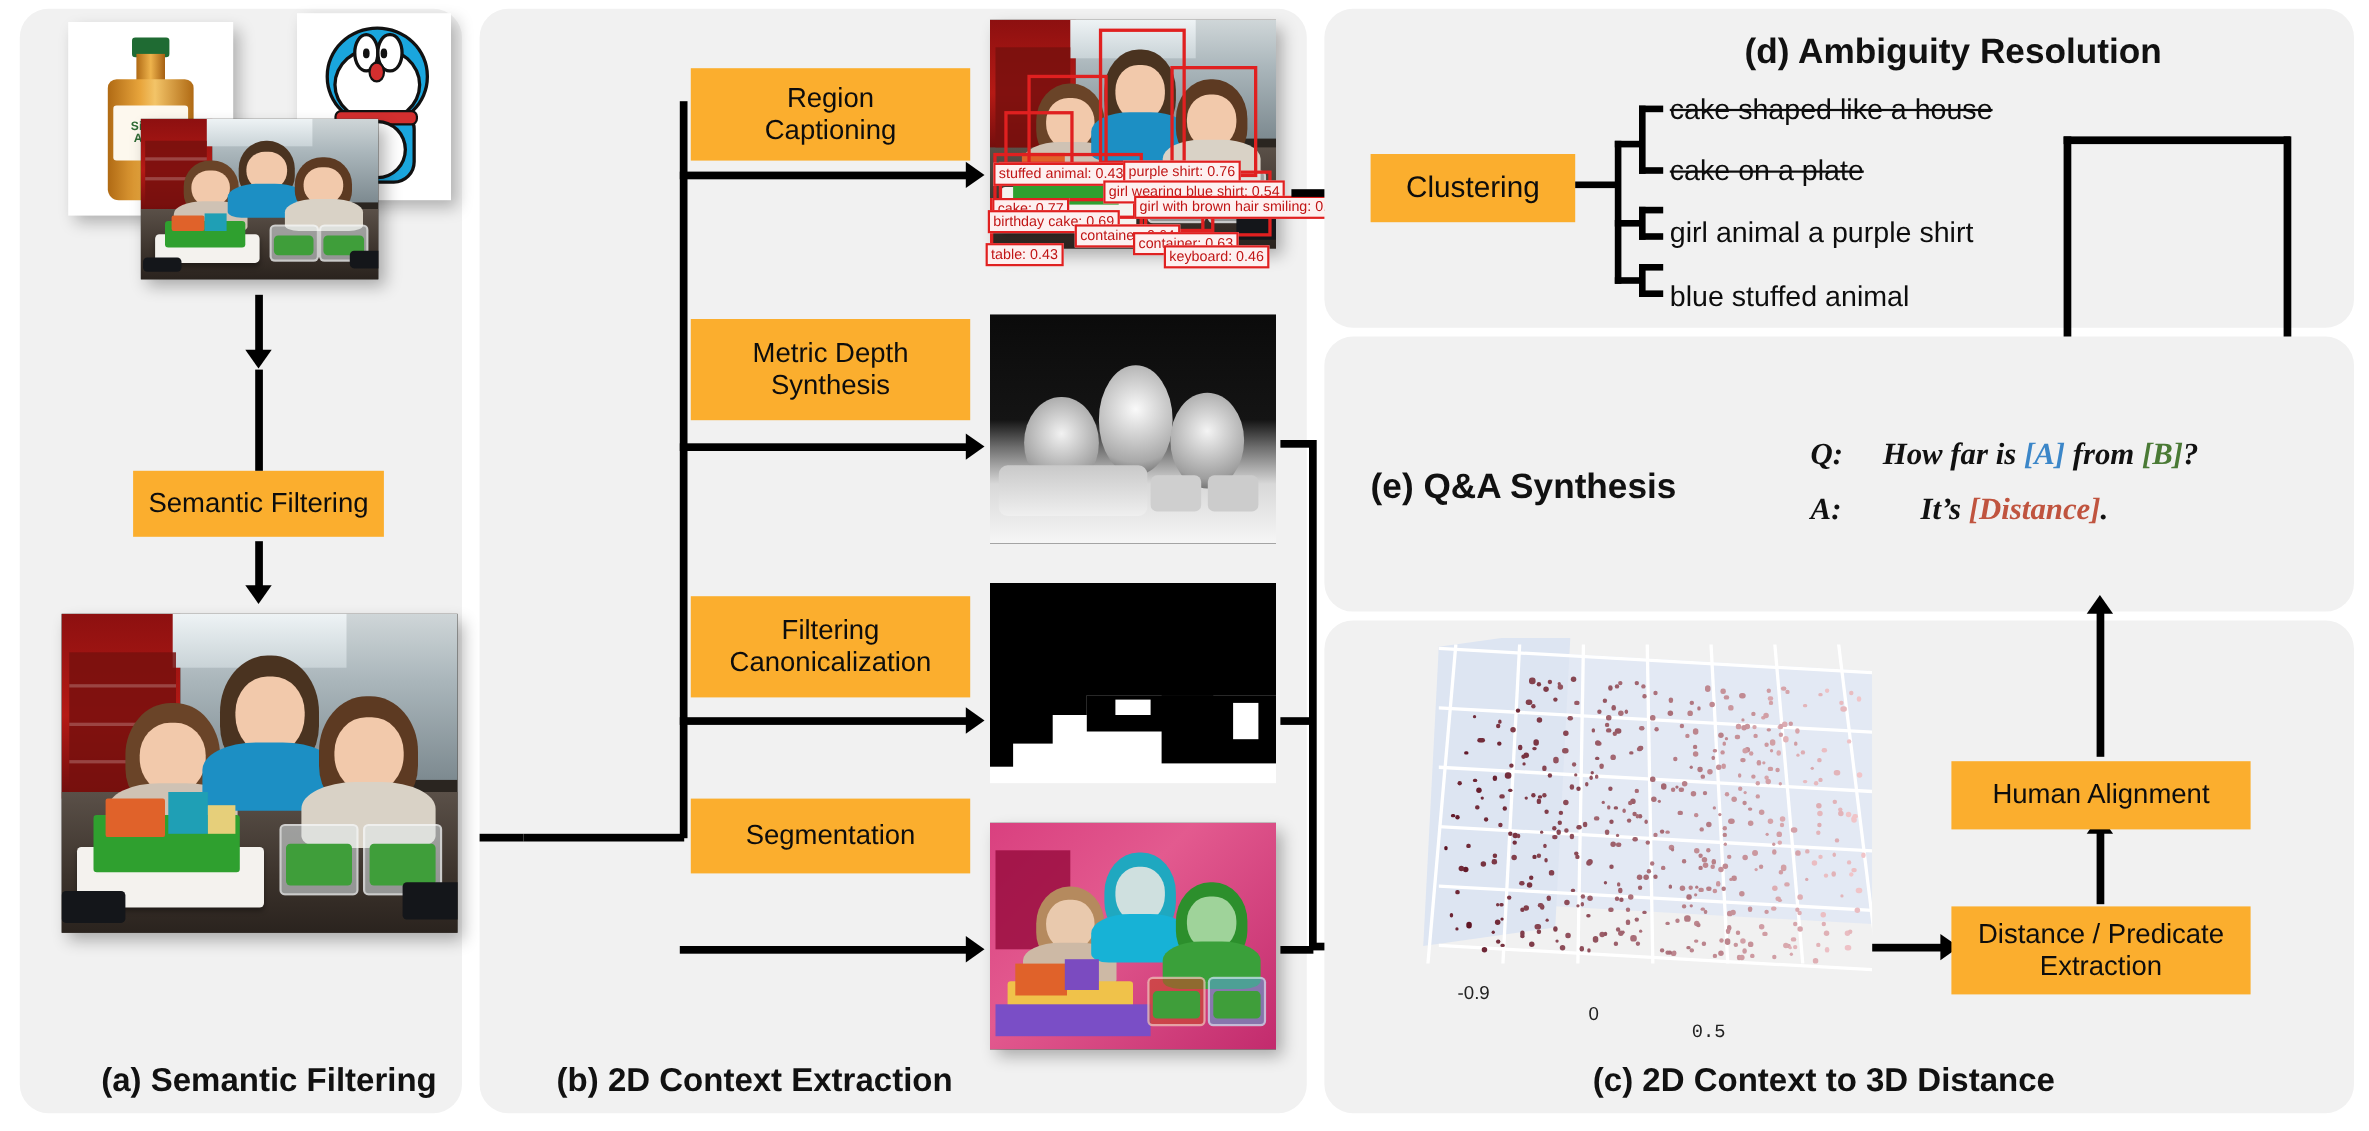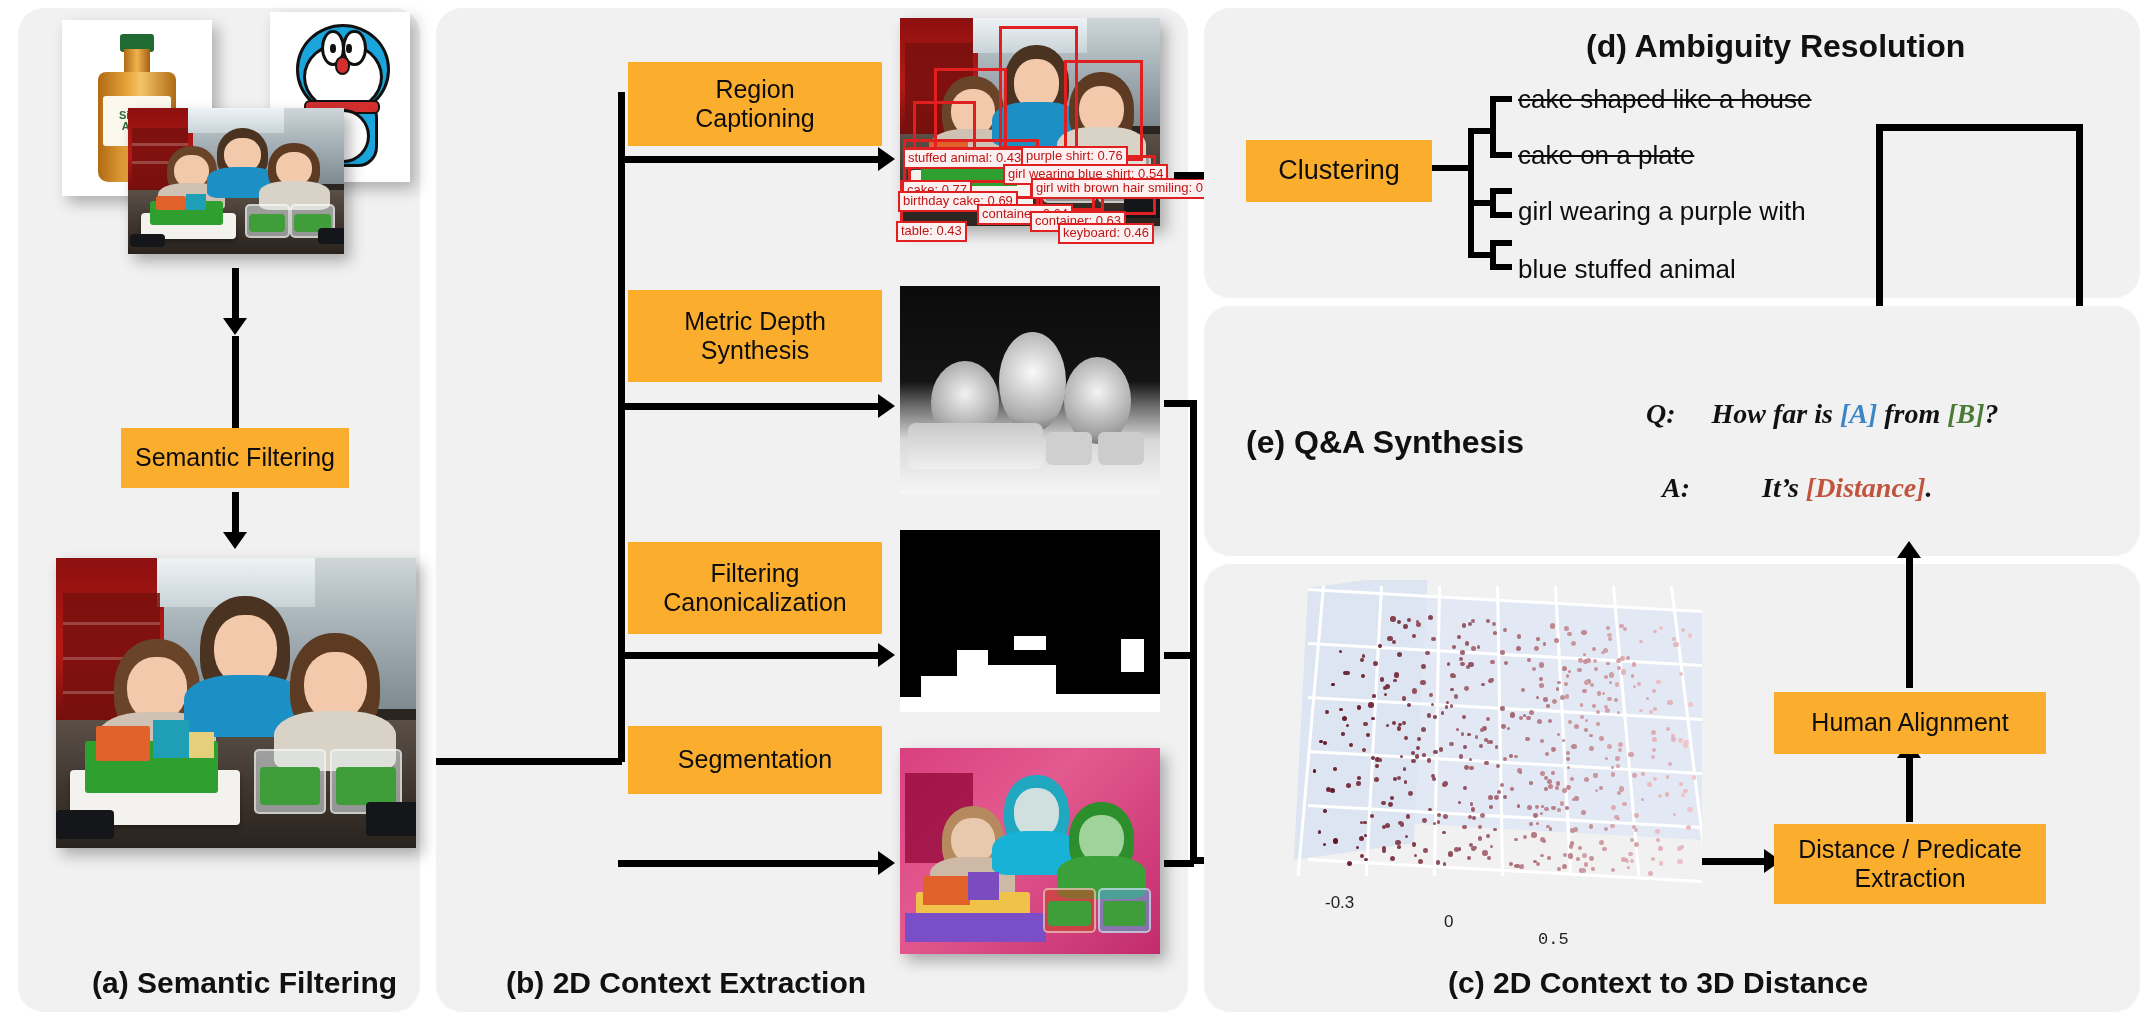--- a/index.html
+++ b/index.html
@@ -389,42 +389,42 @@
   <div class="tline" style="left:58px;top:108px;width:6px;height:30px;"></div>
   <div class="tline" style="left:58px;top:108px;width:22px;height:6px;"></div>
   <div class="tline" style="left:58px;top:132px;width:22px;height:6px;"></div>
   <div class="tline" style="left:58px;top:160px;width:6px;height:30px;"></div>
   <div class="tline" style="left:58px;top:160px;width:22px;height:6px;"></div>
   <div class="tline" style="left:58px;top:184px;width:22px;height:6px;"></div>
 </div>
 
 <div class="citem strike" style="left:1518px;top:84px;">cake shaped like a house</div>
 <div class="citem strike" style="left:1518px;top:140px;">cake on a plate</div>
-<div class="citem" style="left:1518px;top:196px;">girl wearing a purple with</div>
+<div class="citem" style="left:1518px;top:196px;">girl animal a purple shirt</div>
 <div class="citem" style="left:1518px;top:254px;">blue stuffed animal</div>
 
 <div class="line-h" style="left:1876px;top:124px;width:206px;"></div>
 <div class="line-v" style="left:1876px;top:124px;height:26px;"></div>
 <div class="line-v" style="left:2076px;top:124px;height:26px;"></div>
 <div class="arrow-v" style="left:1876px;top:150px;height:228px;"></div>
 <div class="arrow-v" style="left:2076px;top:150px;height:228px;"></div>
 
 <div class="panel" style="left:1204px;top:306px;width:936px;height:250px;"></div>
 
 <div class="caption" style="left:1246px;top:424px;font-size:32px;">(e) Q&amp;A Synthesis</div>
 
 <div class="qa" style="left:1646px;top:398px;">
   <span>Q:</span>
   <span style="display:inline-block;width:22px;"></span>
   <span>How far is</span>
   <span class="tagA">[A]</span>
   <span>from</span>
   <span class="tagB">[B]</span><span>?</span>
 </div>
-<div class="qa" style="left:1646px;top:472px;margin-left:16px;">
+<div class="qa" style="left:1646px;top:448px;">
   <span>A:</span>
   <span style="display:inline-block;width:58px;"></span>
   <span>It’s</span>
   <span class="tagD">[Distance]</span><span>.</span>
 </div>
 
 <div class="panel" style="left:1204px;top:564px;width:936px;height:448px;"></div>
 
 <div class="plot3d" style="left:1272px;top:580px;width:430px;height:310px;">
   <div class="pface" style="left:36px;top:8px;width:394px;height:230px;
@@ -911,21 +911,21 @@
       <div class="pt" style="left: 51px; top: 262.9px; height: 3.3px; width: 3.3px; background: rgb(109, 38, 53);"></div>
       <div class="pt" style="left: 207.5px; top: 148.2px; height: 4.3px; width: 4.3px; background: rgb(163, 103, 113);"></div>
       <div class="pt" style="left: 183.7px; top: 147.7px; height: 3.5px; width: 3.5px; background: rgb(159, 98, 109);"></div>
       <div class="pt" style="left: 346.1px; top: 168px; height: 4.1px; width: 4.1px; background: rgb(214, 165, 171);"></div>
       <div class="pt" style="left: 100.8px; top: 80.5px; height: 5.3px; width: 5.3px; background: rgb(128, 60, 73);"></div>
       <div class="pt" style="left: 367.4px; top: 59.8px; height: 3.6px; width: 3.6px; background: rgb(227, 180, 185);"></div>
       <div class="pt" style="left: 294.6px; top: 185.6px; height: 3.3px; width: 3.3px; background: rgb(198, 145, 152);"></div>
       <div class="pt" style="left: 150.2px; top: 238.3px; height: 4.9px; width: 4.9px; background: rgb(142, 77, 89);"></div>
     </div>
 </div>
-<div class="tick" style="left:1325px;top:893px;">-0.3</div>
+<div class="tick" style="left:1325px;top:893px;">-0.9</div>
 <div class="tick" style="left:1444px;top:912px;">0</div>
 <div class="tick" style="left:1538px;top:930px;font-family:Liberation Mono, monospace;">0.5</div>
 
 <div class="arrow-h" style="left:1702px;top:858px;width:64px;"></div>
 
 <div class="obox" style="left:1774px;top:824px;width:272px;height:80px;flex-direction:column;">
   <span>Distance / Predicate</span>
   <span>Extraction</span>
 </div>
 

